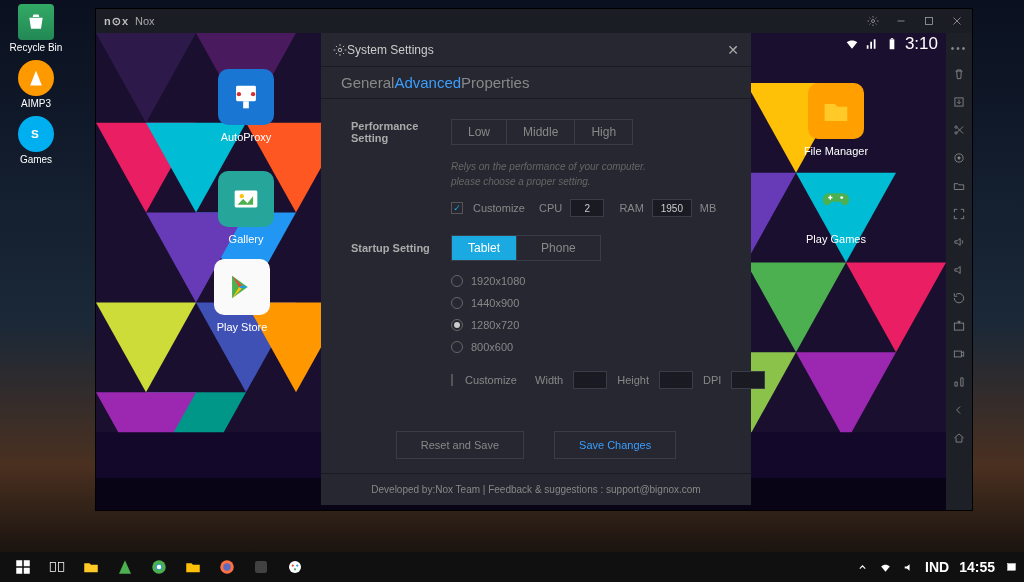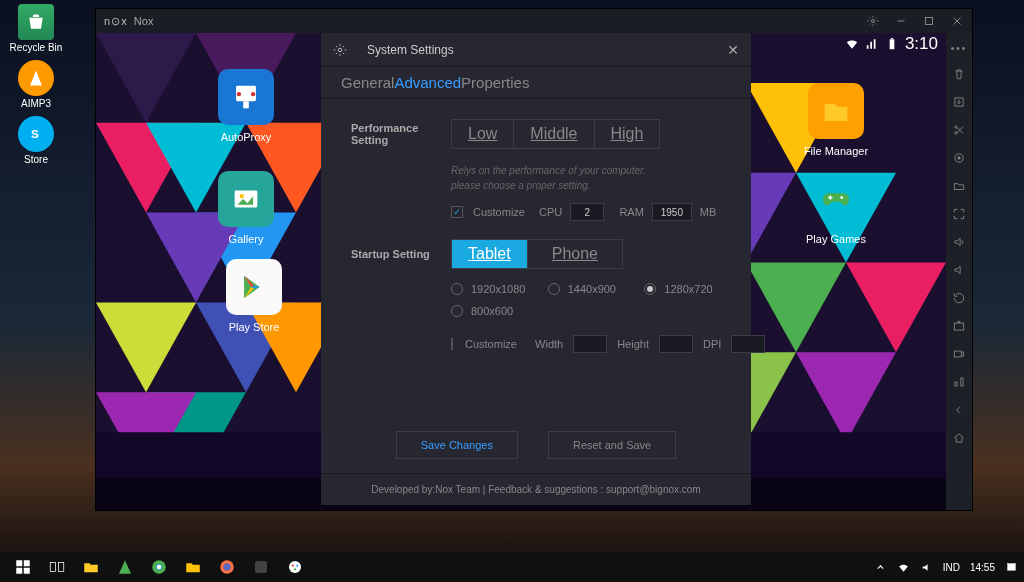--- a/index.html
+++ b/index.html
@@ -12,21 +12,21 @@
     .desk-icon { position:absolute; width:60px; text-align:center; color:#fff; font-size:10px; }
     .desk-icon .di-ic { width:36px; height:36px; margin:0 auto 2px; border-radius:4px; display:flex; align-items:center;justify-content:center; }
     .di-recycle .di-ic{ background:linear-gradient(#3a6,#285);}
     .di-aimp .di-ic   { background:#f90; border-radius:50%; }
     .di-skype .di-ic  { background:#00aff0; border-radius:50%; }
     .di-ic svg{ width:20px;height:20px;fill:#fff;}
 
     
     .nox { position:absolute; left:95px; top:8px; width:878px; height:503px; background:#111; border:1px solid #000; display:flex; flex-direction:column; }
     .nox-title { height:24px; display:flex; align-items:center; padding:0 8px; background:#1b1d25; color:#aaa; font-size:11px; gap:6px;}
-    .nox-title .logo{ font-weight:normal; color:#bdbdbd; letter-spacing:1px;}
+    .nox-title .logo{ font-weight:bold; color:#bdbdbd; letter-spacing:1px;}
     .nox-title .spacer{flex:1;}
     .nox-title .w-ctl{ width:14px;height:14px;display:flex;align-items:center;justify-content:center;cursor:pointer;color:#aaa;margin-left:8px;}
     .nox-title .w-ctl svg{width:12px;height:12px;stroke:#aaa;fill:none;stroke-width:1.5;}
 
     .nox-body { flex:1; display:flex; position:relative; }
     .android-area { flex:1; position:relative; overflow:hidden }
 
     
     .tri-bg { position:absolute; inset:0; }
     .tri-bg svg{ width:100%; height:100%; }
@@ -47,52 +47,52 @@
     .navbar svg{width:20px;height:20px;fill:none;stroke:#4cd0e0;stroke-width:2;}
 
     
     .side { width:26px; background:#1e2028; display:flex;flex-direction:column;align-items:center;gap:12px;padding-top:10px;padding-bottom:10px; }
     .side .s-btn{ width:16px;height:16px;cursor:pointer;display:flex;align-items:center;justify-content:center;}
     .side svg{width:14px;height:14px;fill:none;stroke:#888;stroke-width:1.5;}
     .side .dots{ letter-spacing:2px;color:#888;font-size:10px;}
 
     
     .modal{ position:absolute; left:225px; top:0px; width:430px; height:472px; background:#262730; color:#888; font-size:12px; display:flex;flex-direction:column; }
-    .m-title{ height:34px;display:flex;align-items:center;padding:0 12px;gap:20px;color:#ccc; border-bottom:1px solid #1a1b22;}
+    .m-title{ height:34px;display:flex;align-items:center;padding:0 12px;gap:0;color:#ccc; border-bottom:1px solid #1a1b22;}
     .m-title .x{margin-left:auto;cursor:pointer;font-size:14px;color:#aaa}
     .m-title svg{width:14px;height:14px;fill:none;stroke:#ccc;stroke-width:1.5;}
     .m-tabs{ display:flex; padding:0 20px; height:32px; align-items:center; border-bottom:1px solid #1a1b22; font-size:15px;}
     .m-tabs .t{cursor:pointer;color:#888}
     .m-tabs .t.active{color:#3a9eff}
     .m-body{ flex:1; padding:20px 30px 0 30px; }
     .row{ display:flex; align-items:center; margin-bottom:14px; }
     .row .lbl{ width:100px; color:#aaa; font-size:11px;font-weight:bold;}
     .seg{ display:flex; border:1px solid #3a3c46;}
-    .seg .b{ padding:5px 16px; cursor:pointer; font-size:16px; border-right:1px solid #3a3c46;text-decoration:underline;}
+    .seg .b{ padding:5px 16px; cursor:pointer; font-size:12px; border-right:1px solid #3a3c46;}
     .seg .b:last-child{border-right:none}
     .seg .b.on{ background:#1ba9e1; color:#fff;}
     .hint{ margin-left:100px; font-size:10px; color:#666; line-height:1.5; margin-bottom:10px;font-style:italic;}
     .chk{ width:12px;height:12px;border:1px solid #555;display:inline-flex;align-items:center;justify-content:center;margin-right:6px;cursor:pointer;font-size:9px;color:#1ba9e1;}
     .inp{ width:34px;height:18px;background:#1a1b22;border:1px solid #3a3c46;color:#ccc;font-size:10px;text-align:center;margin:0 4px;}
     .cust-row{ margin-left:100px; display:flex;align-items:center;font-size:11px;gap:4px;margin-bottom:18px;}
-    .radios{ margin-left:100px; display:grid; grid-template-columns:1fr 1fr 1fr; gap:10px 20px; margin-bottom:18px;}
+    .radios{ margin-left:100px; display:grid; grid-template-columns:1fr; gap:10px 20px; margin-bottom:18px;}
     .rad{ display:flex;align-items:center;gap:8px;cursor:pointer;font-size:11px;}
     .rad .c{width:12px;height:12px;border:1px solid #666;border-radius:50%;display:flex;align-items:center;justify-content:center;}
     .rad.on .c::after{content:"";width:6px;height:6px;background:#ccc;border-radius:50%;}
     .cust2{ margin-left:100px; display:flex;align-items:center;gap:6px;font-size:11px;}
     .m-actions{ display:flex;justify-content:center;gap:30px;padding:14px 0;}
     .m-actions .btn{ padding:7px 24px;border:1px solid #3a3c46;cursor:pointer;font-size:11px;}
     .m-actions .btn.pri{color:#3a9eff}
     .m-foot{ text-align:center;font-size:10px;color:#888;padding:10px;border-top:1px solid #1a1b22;}
 
     
     .taskbar{ position:absolute;left:0;right:0;bottom:0;height:30px;background:#101010;display:flex;align-items:center;padding:0 6px;}
     .taskbar .tb{ width:34px;height:28px;display:flex;align-items:center;justify-content:center;cursor:pointer;}
     .taskbar .tb svg{width:18px;height:18px;}
-    .taskbar .tray{margin-left:auto;display:flex;align-items:center;gap:10px;color:#fff;font-size:10px;}
+    .taskbar .tray{margin-left:auto;display:flex;align-items:center;gap:10px;color:#fff;font-size:14px;font-weight:bold;}
     .taskbar .tray svg{width:13px;height:13px;fill:#fff;}
   </style>
 </head>
 <body>
 
 <div class="desktop">
   <div class="desk-icon di-recycle" style="left:6px;top:4px">
     <div class="di-ic">
         <svg viewBox="0 0 24 24">
           <path d="M4 7h16l-2 13H6z" fill="#fff"></path>
@@ -108,21 +108,21 @@
         </svg>
       </div>
     <span>AIMP3</span>
   </div>
   <div class="desk-icon di-skype" style="left:6px;top:116px">
     <div class="di-ic">
         <svg viewBox="0 0 24 24">
           <text x="6" y="17" font-size="14" fill="#fff" font-weight="bold">S</text>
         </svg>
       </div>
-    <span>Store</span>
+    <span>Games</span>
   </div>
 </div>
 
 <div class="nox">
   <div class="nox-title">
     <span class="logo">n⊙x</span>
     <span>Nox</span>
     <span class="spacer"></span>
     <span class="w-ctl">
         <svg viewBox="0 0 24 24">
@@ -205,21 +205,21 @@
       <div class="home-icon gl" style="left:110px;top:138px">
         <div class="box">
             <svg viewBox="0 0 48 48">
               <rect x="8" y="12" width="32" height="24" fill="#fff" rx="2"></rect>
               <circle cx="18" cy="20" r="3" fill="#ffc107"></circle>
               <path d="M12 32l8-8 6 6 8-10v12z" fill="#4caf50"></path>
             </svg>
           </div>
         <span>Gallery</span>
       </div>
-      <div class="home-icon ps" style="left:118px;top:226px">
+      <div class="home-icon ps" style="left:106px;top:226px">
         <div class="box">
             <svg viewBox="0 0 48 48">
               <path d="M10 8v32l22-16z" fill="#4caf50"></path>
               <path d="M10 8l14 14-4 2z" fill="#f44336"></path>
               <path d="M10 40l14-14-4-2z" fill="#ffc107"></path>
               <path d="M24 22l8 2-8 2-4-2z" fill="#2196f3"></path>
             </svg>
           </div>
         <span>Play Store</span>
       </div>
@@ -324,22 +324,22 @@
           <div class="cust2">
             <span class="chk"></span>
             <span>Customize</span>
             &nbsp;&nbsp;
             <span>Width</span><input class="inp" style="">
             <span>Height</span><input class="inp" style="">
             <span>DPI</span><input class="inp" style="">
           </div>
         </div>
         <div class="m-actions">
+          <span class="btn">Reset and Save</span>
           <span class="btn pri">Save Changes</span>
-          <span class="btn">Reset and Save</span>
         </div>
         <div class="m-foot">Developed by:Nox Team     |     Feedback &amp; suggestions : support@bignox.com</div>
       </div>
     </div>
 
     <div class="side">
       <span class="dots">•••</span>
       <span class="s-btn">
           <svg viewBox="0 0 24 24">
             <path d="M6 7h12M9 7V5h6v2M8 7l1 13h6l1-13"></path>

